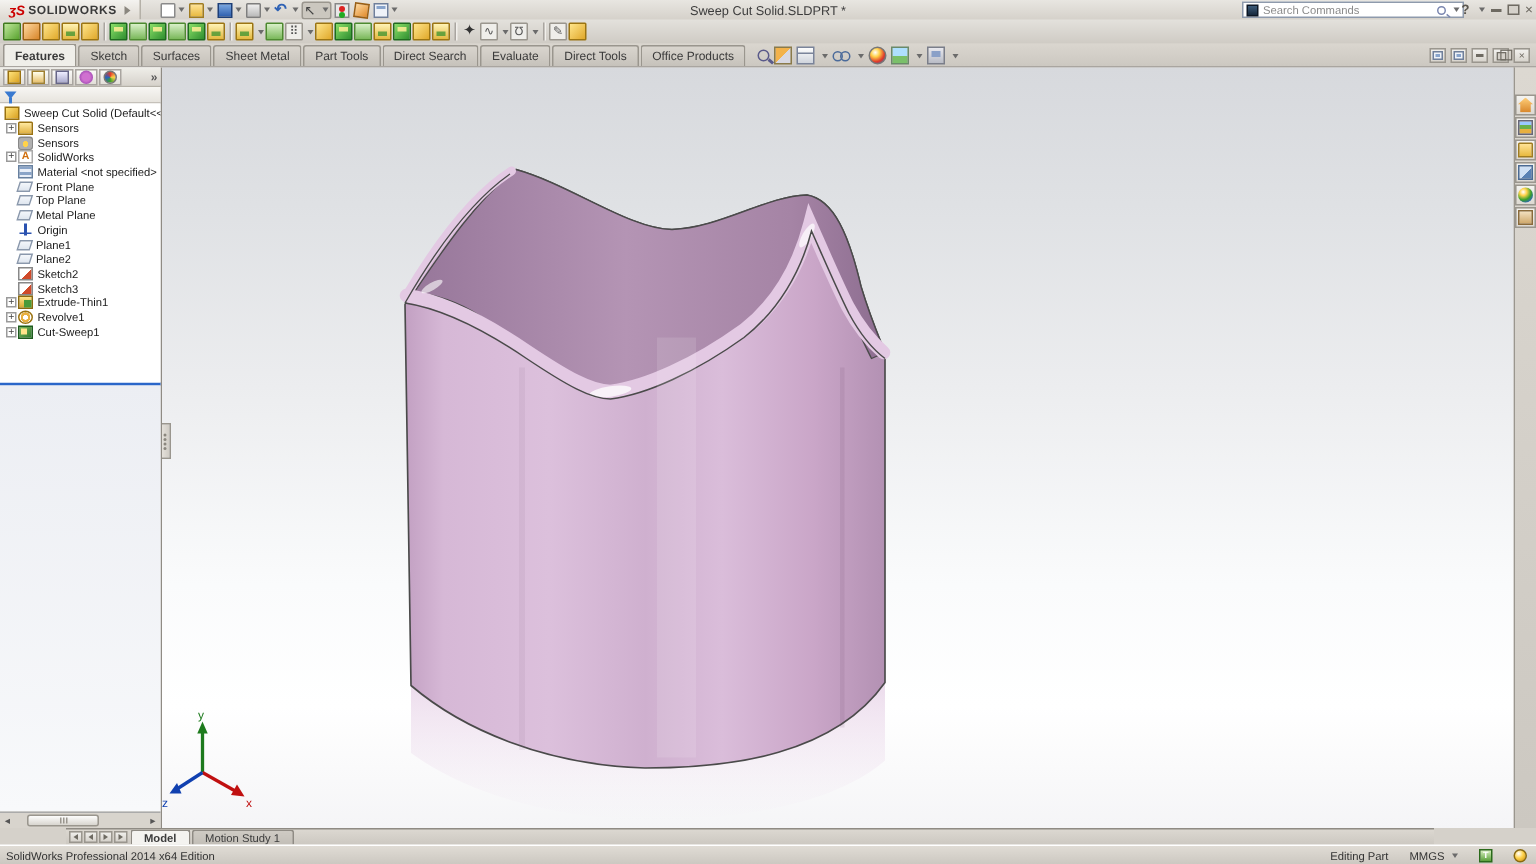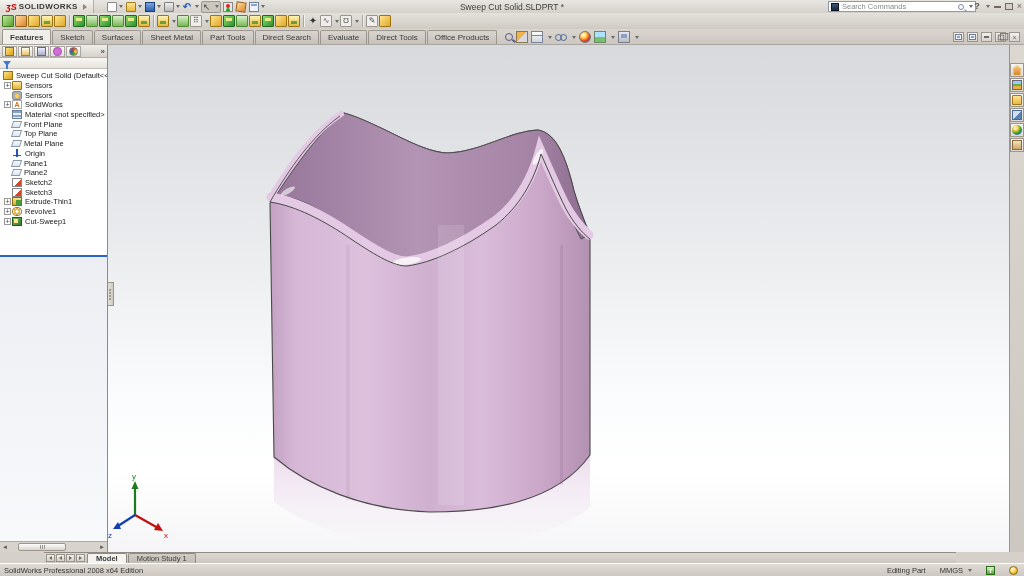--- a/index.html
+++ b/index.html
@@ -534,21 +534,21 @@
         </span>
       <span class="nbtn nb-r">
           <b></b>
         </span>
     </span>
     <span class="btab active">Model</span>
     <span class="btab">Motion Study 1</span>
   </div>
 
   <div class="statusbar">
-    <span class="sb-left">SolidWorks Professional 2008 x64 Edition</span>
+    <span class="sb-left">SolidWorks Professional 2014 x64 Edition</span>
     <span class="sb-right">
       <span>Editing Part</span>
       <span class="sb-units">
         <span>MMGS</span>
         <span class="caret"></span>
       </span>
       <span class="sb-green">T</span>
       <span class="sb-ball"></span>
     </span>
   </div>

